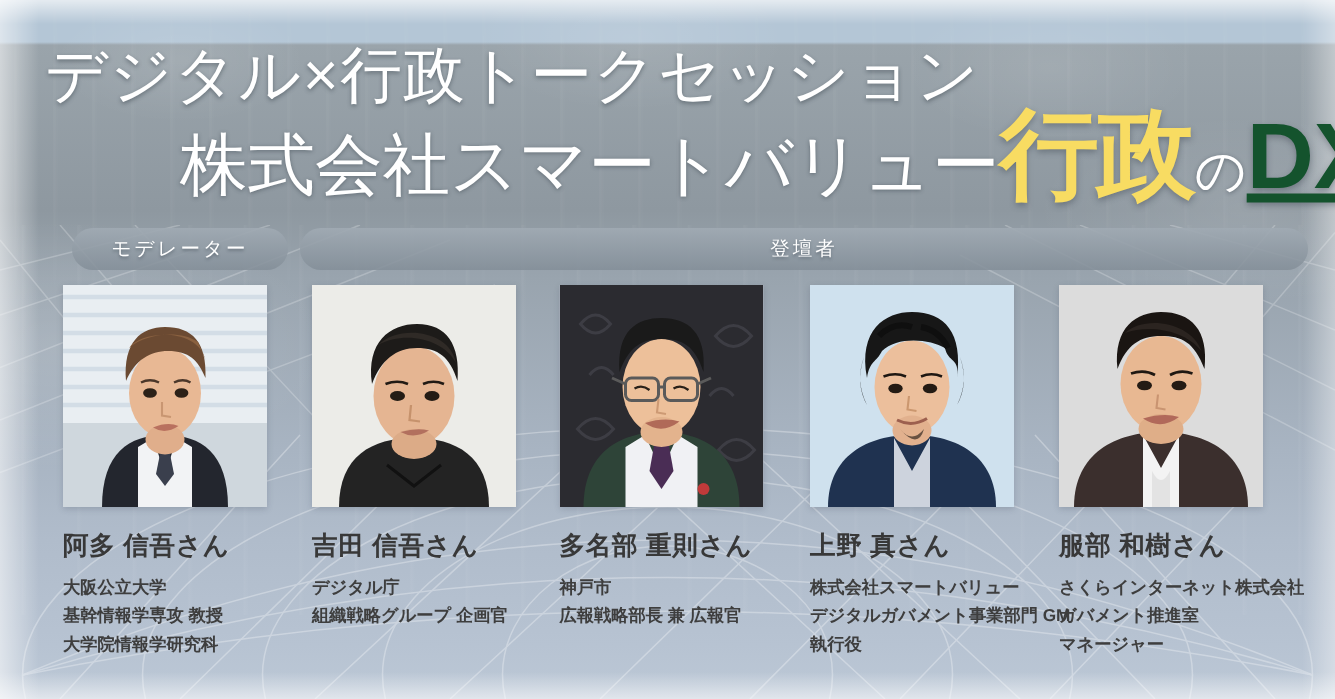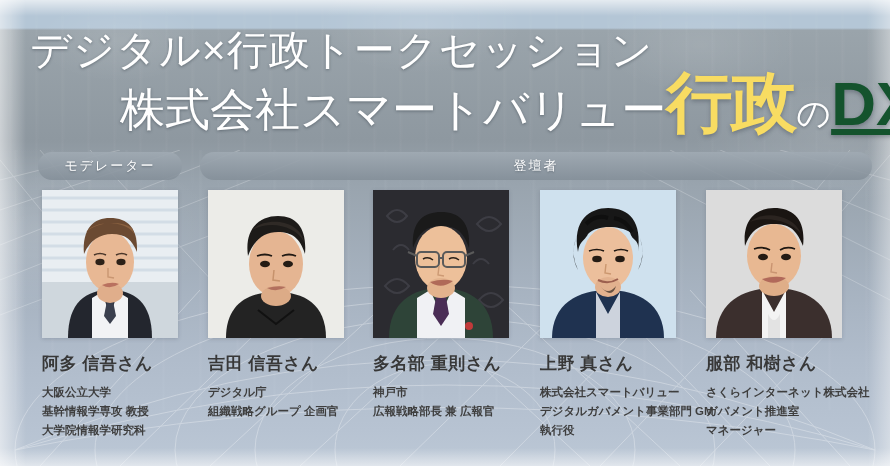--- a/index.html
+++ b/index.html
@@ -128,21 +128,21 @@
 
   
   .bar{
     position:absolute;top:152px;height:28px;
     border-radius:14px;
     background:linear-gradient(180deg,rgba(160,170,179,.92),rgba(131,142,152,.86));
     display:flex;align-items:center;justify-content:center;
     color:#fff;font-size:13px;letter-spacing:2px;
     text-shadow:0 1px 2px rgba(40,50,60,.4);
   }
-  .bar-moderator{left:38px;width:144px;}
+  .bar-moderator{left:48px;width:144px;}
   .bar-speakers{left:200px;width:672px;}
 
   
   .people{
     position:absolute;left:0;top:190px;width:830px;height:276px;
   }
   .person{position:absolute;top:0;width:166px;}
   .p0{left:26px;}
   .p1{left:192px;}
   .p2{left:357px;}

